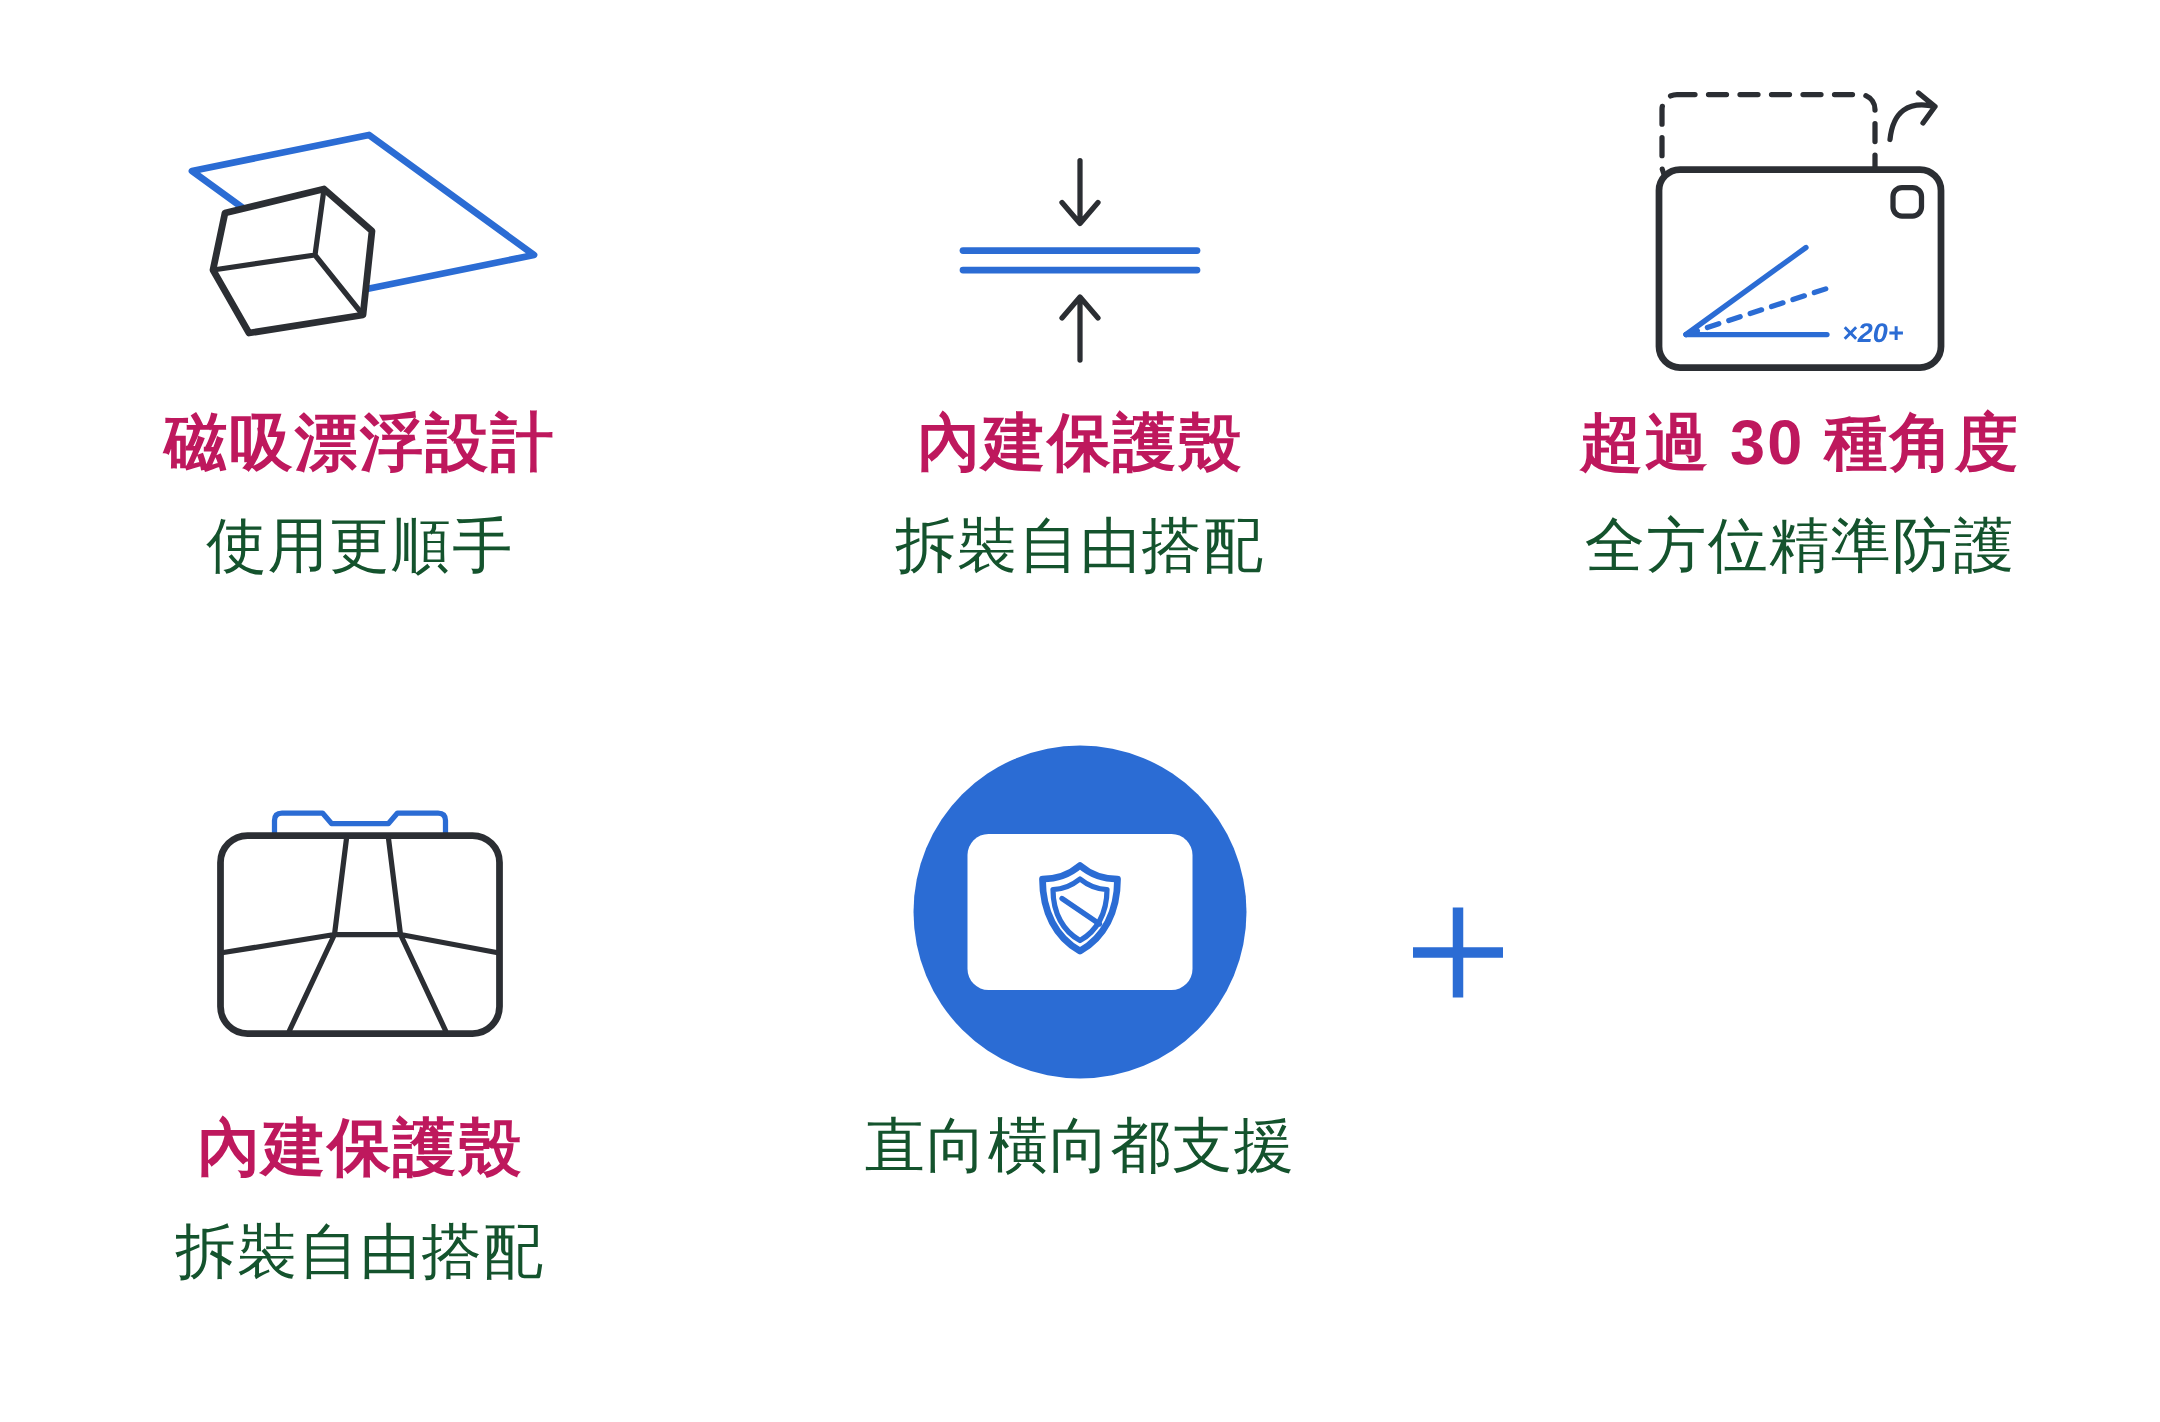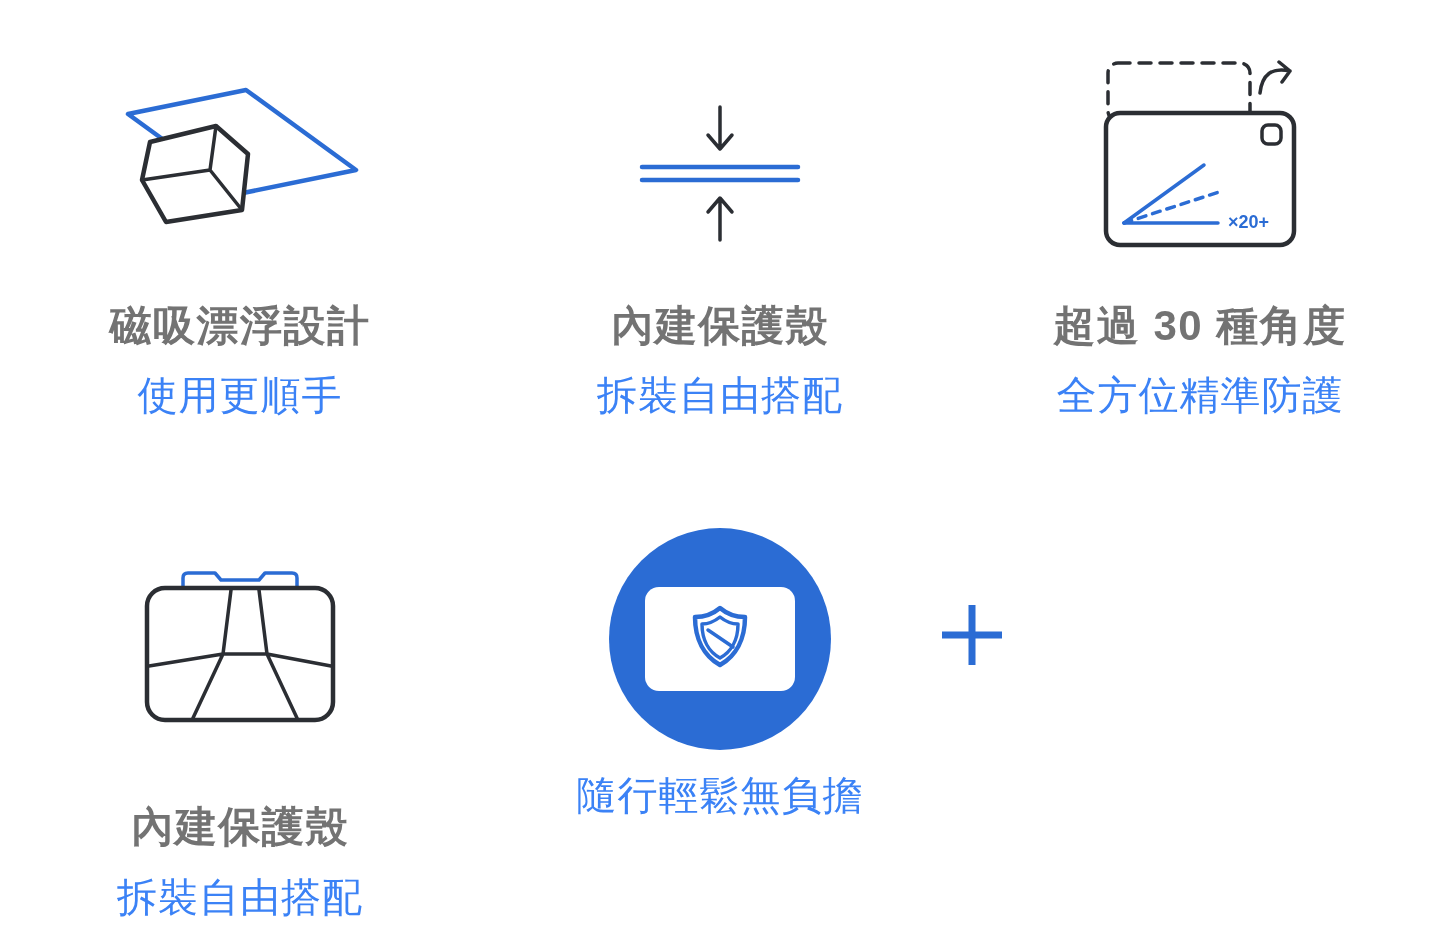--- a/index.html
+++ b/index.html
@@ -12,35 +12,35 @@
   }
   .page { position:relative; width:1440px; height:948px; background:#ffffff; }
   .grid {
     display:grid;
     grid-template-columns:480px 480px 480px;
     padding-top:50px;
   }
   .cell { display:flex; flex-direction:column; align-items:center; text-align:center; }
   .icon-area {
     height:200px;
-    display:flex; align-items:flex-end; justify-content:center;
+    display:flex; align-items:flex-end; justify-content:center;font-style:italic;
   }
   .row2 { margin-top:50px; }
   .row2 .icon-area { height:232px; }
   .lift { margin-bottom:20px; }
   .title {
-    margin-top:51px;
+    margin-top:20px;
     font-size:42px; font-weight:700; letter-spacing:1.5px;
-    color:#737373; line-height:1.2;
+    color:#be185d; line-height:1.2;
     white-space:nowrap;
   }
   .subtitle {
     margin-top:20px;
     font-size:40px; font-weight:400; letter-spacing:1px;
-    color:#3b82f6; line-height:1.2;
+    color:#14532d; line-height:1.2;
     white-space:nowrap;
   }
   .plus-wrap { position:absolute; left:938px; top:601px; width:68px; height:68px; }
   svg { display:block; overflow:visible; }
   .ink   { stroke:#2b2e33; fill:none; stroke-width:4.5; stroke-linejoin:round; stroke-linecap:round; }
   .ink-t { stroke:#2b2e33; fill:none; stroke-width:3.5; stroke-linejoin:round; stroke-linecap:round; }
   .blue  { stroke:#2b6cd4; fill:none; stroke-width:4.5; stroke-linejoin:round; stroke-linecap:round; }
   .blue-t{ stroke:#2b6cd4; fill:none; stroke-width:3.5; stroke-linejoin:round; stroke-linecap:round; }
   .whitefill { fill:#ffffff; }
   .angle-label { fill:#2b6cd4; font-size:18px; font-weight:700; font-family:"Liberation Sans","DejaVu Sans",sans-serif; }
@@ -113,21 +113,21 @@
     <div class="cell">
       <div class="icon-area">
         <svg width="224" height="224" viewBox="0 0 224 224">
           <circle cx="112" cy="112" r="111" fill="#2b6cd4" stroke="none"></circle>
           <rect x="37" y="60" width="150" height="104" rx="14" fill="#ffffff" stroke="none"></rect>
           <path d="M 112,81 C 119,87 128,90 137,90 C 137,112 128,129 112,138 C 96,129 87,112 87,90 C 96,90 105,87 112,81 Z" class="blue" stroke-width="4"></path>
           <path d="M 112,90 C 117,94 124,97 130,97 C 130,113 123,125 112,131 C 101,125 94,113 94,97 C 100,97 107,94 112,90 Z" class="blue-t" stroke-width="2.5"></path>
           <path d="M 100,103 L 125,120" class="blue-t" stroke-width="2.5"></path>
         </svg>
       </div>
-      <div class="subtitle">隨行輕鬆無負擔</div>
+      <div class="subtitle">直向橫向都支援</div>
     </div>
   </div>
 
   <div class="plus-wrap">
     <svg width="68" height="68" viewBox="0 0 68 68">
       <path d="M 34,4 L 34,64 M 4,34 L 64,34" stroke="#2b6cd4" stroke-width="7" fill="none"></path>
     </svg>
   </div>
 
 </div>

